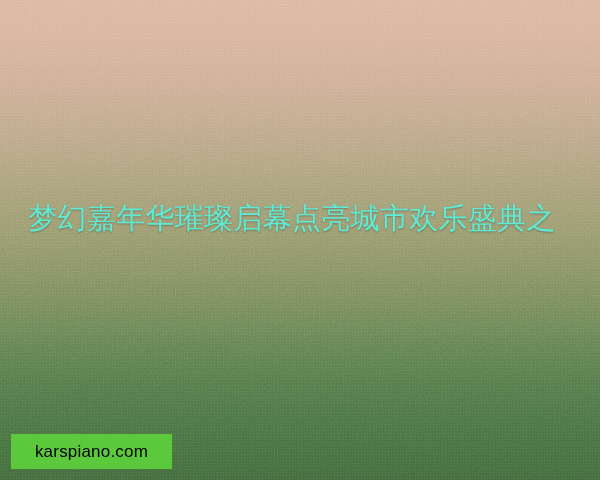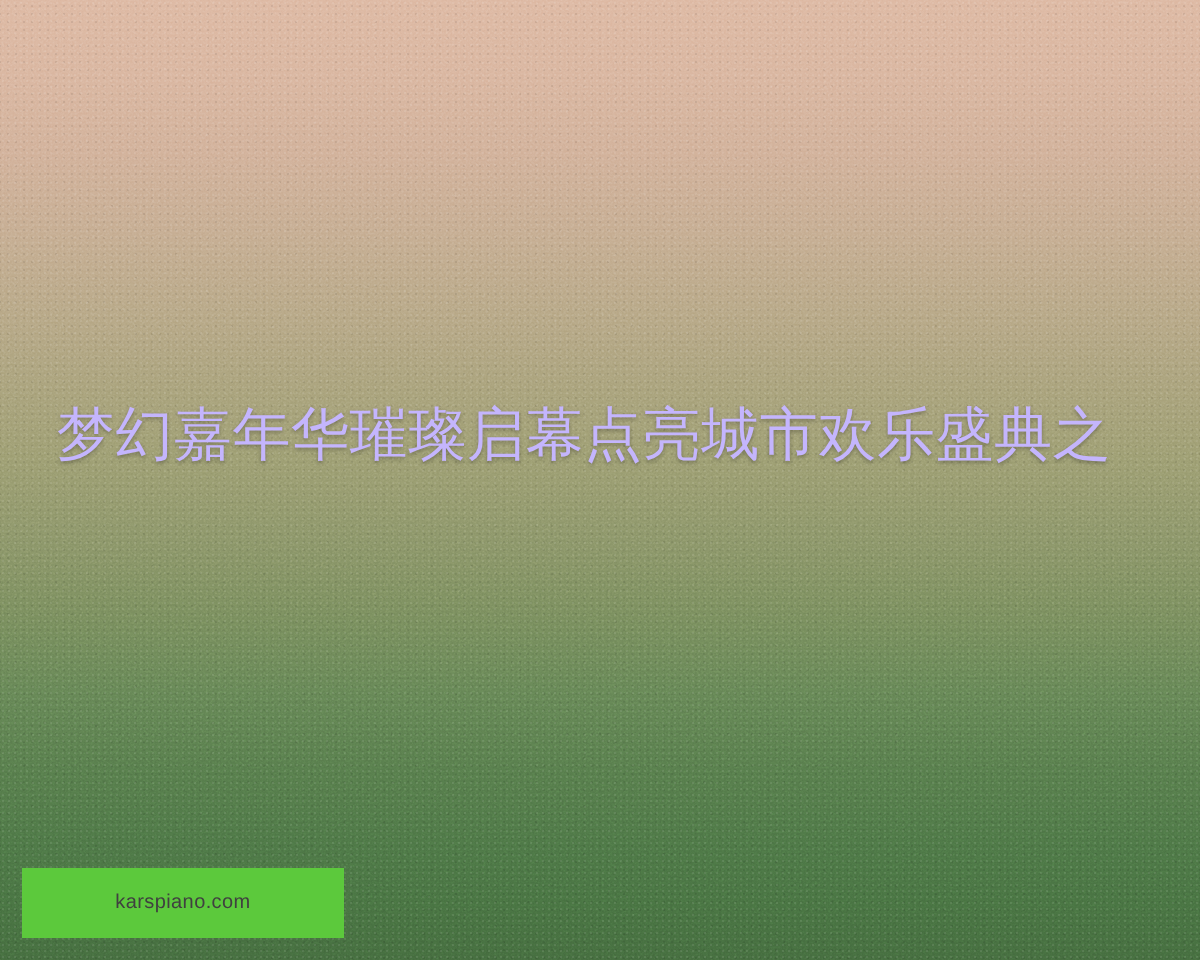--- a/index.html
+++ b/index.html
@@ -59,21 +59,21 @@
   }
 
   
   .headline {
     position: absolute;
     left: 0;
     right: 16px;
     top: 198px;
     padding: 0 14px;
     text-align: center;
-    color: #c4b5fd;
+    color: #5eead4;
     font-size: 29px;
     line-height: 40px;
     letter-spacing: 0.3px;
     font-weight: 400;
     text-shadow: 0 1px 2px rgba(0,0,0,0.28);
     white-space: pre-wrap;
   }
 
   
   .watermark {
@@ -81,22 +81,22 @@
     left: 11px;
     top: 434px;
     width: 161px;
     height: 35px;
     background: #5cc93c;
     display: flex;
     align-items: center;
     justify-content: center;
   }
   .watermark-label {
-    color: #404040;
-    font-size: 10px;
+    color: #000000;
+    font-size: 17px;
     line-height: 1;
     letter-spacing: 0.2px;
     font-weight: 400;
   }
 </style>
 </head>
 <body>
 
 <div id="stage">
 

